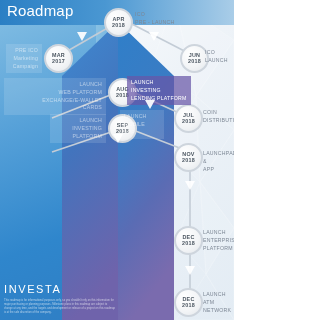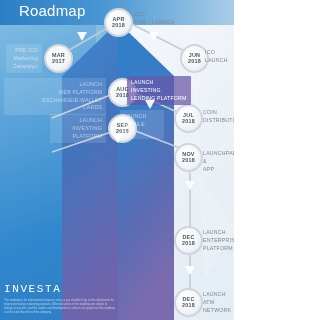--- a/index.html
+++ b/index.html
@@ -24,21 +24,21 @@
     position:absolute;left:96px;top:0;width:26px;height:320px;
     background:linear-gradient(90deg,rgba(140,195,228,.85),rgba(230,242,250,0));
   }
 
   
   .header{
     position:absolute;left:0;top:0;width:234px;height:25px;
     background:linear-gradient(90deg,#2b7fc4 0%,#4a97d2 45%,#a9cde8 100%);
   }
   .header-title{
-    position:absolute;left:19px;top:2px;
+    position:absolute;left:7px;top:2px;
     color:#ffffff;font-size:15px;letter-spacing:.2px;
   }
 
   
   .arch{
     position:absolute;left:62px;top:22px;width:112px;height:298px;
   }
 
   
   .node{
@@ -67,21 +67,21 @@
   }
   .lbox.purple{background:rgba(104,86,168,.72);text-align:left;}
   .lbox.ghost{background:rgba(255,255,255,.13);color:rgba(255,255,255,.55);}
 
   
   .chev{position:absolute;z-index:7;}
 
   
   .footer-logo{
     position:absolute;left:4px;top:283px;
-    color:#ffffff;font-size:11px;letter-spacing:1.6px;font-family:Liberation Mono, monospace;
+    color:#ffffff;font-size:11px;letter-spacing:1.6px;
   }
   .disclaimer{
     position:absolute;left:4px;top:299px;width:112px;
     color:rgba(255,255,255,.62);font-size:2.6px;line-height:1.55;
     letter-spacing:.05px;
   }
   .footer-band{
     position:absolute;left:0;top:276px;width:234px;height:44px;
     background:linear-gradient(90deg,#4f7fc0 0%,#5a6fb5 38%,#7a6fb0 62%,#8f86c2 100%);
     opacity:.0;

